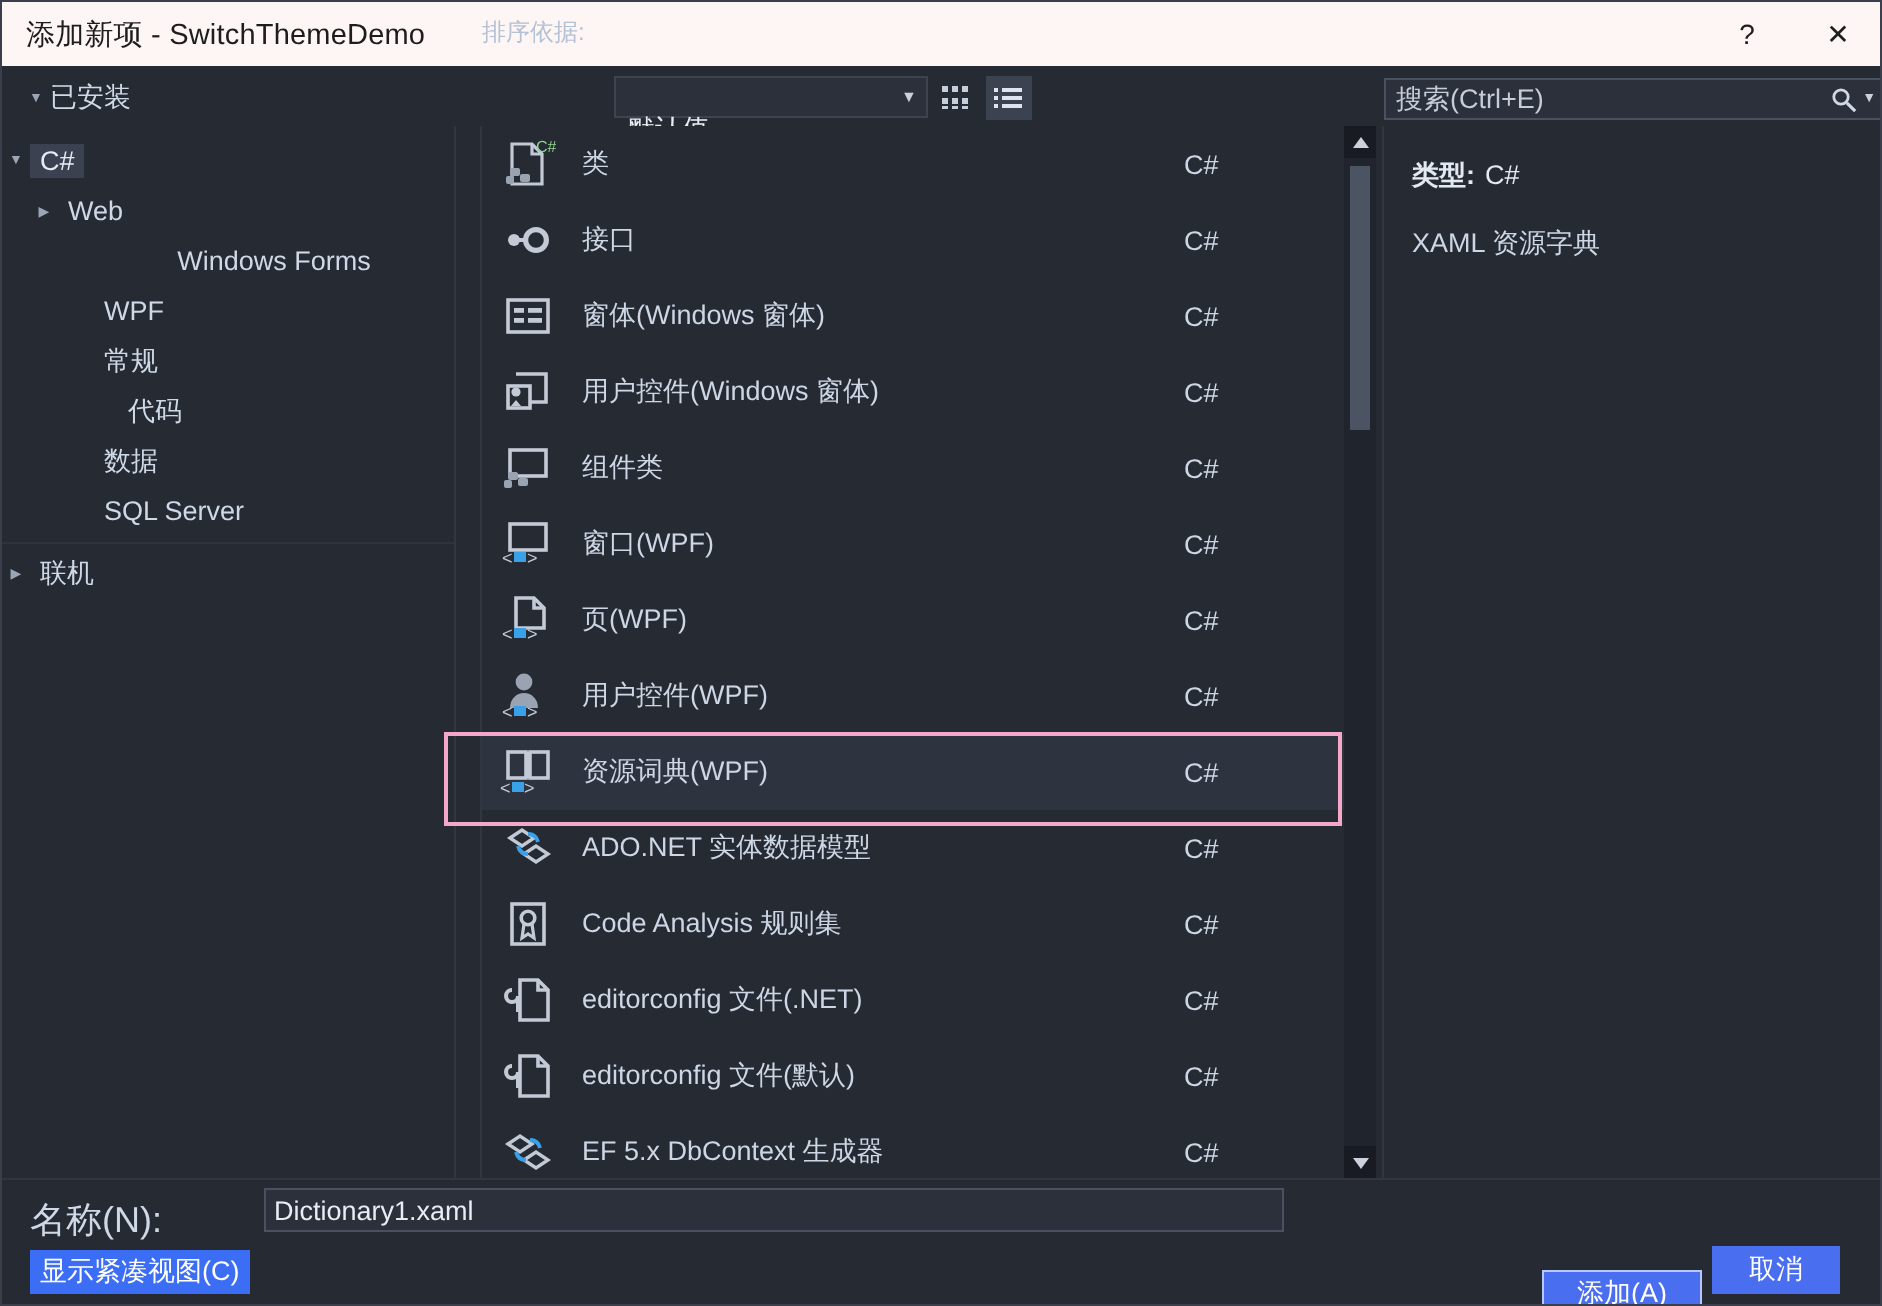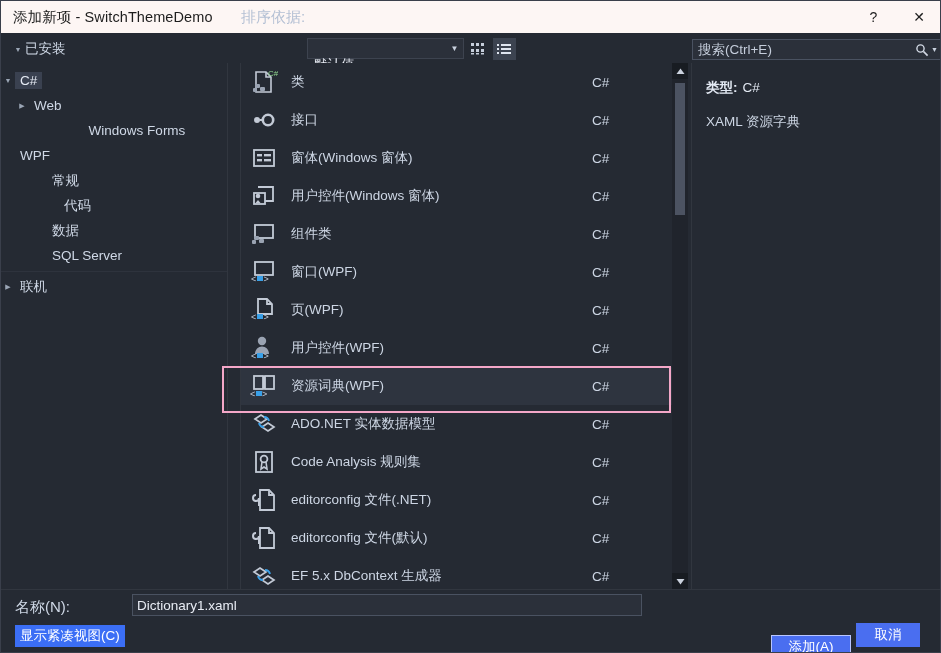--- a/index.html
+++ b/index.html
@@ -45,21 +45,21 @@
     align-items: center;
     justify-content: center;
     font-size: 14px;
     color: #1d1d1d;
     cursor: default;
   }
   .tb-btn.close { width: 46px; }
   .sortby-label {
     position: absolute;
     left: 240px; top: 7px;
-    font-size: 15px;
+    font-size: 12px;
     color: #b4c0d4;
     white-space: nowrap;
   }
   .sort-select {
     position: absolute;
     left: 306px; top: 37px;
     width: 157px; height: 21px;
     background: #2b303a;
     border: 1px solid #3d434f;
     box-sizing: border-box;
@@ -281,21 +281,21 @@
   
   .bottom-sep {
     position: absolute;
     left: 0; top: 588px;
     width: 941px; height: 1px;
     background: #31363f;
   }
   .name-label {
     position: absolute;
     left: 14px; top: 597px;
-    font-size: 15px;
+    font-size: 18px;
     color: #cfd8e6;
     white-space: nowrap;
   }
   .name-input {
     position: absolute;
     left: 131px; top: 593px;
     width: 510px; height: 22px;
     background: #2b303a;
     border: 1px solid #4a5261;
     box-sizing: border-box;
@@ -413,21 +413,21 @@
           <span class="tree-label-sel">C#</span>
         </div>
         <div class="tree-node" style="padding-left: 14px;">
           <span class="tree-expander">▶</span>
           <span class="tree-label">Web</span>
         </div>
         <div class="tree-node" style="padding-left: 32px; justify-content: center;">
           <span class="tree-expander"></span>
           <span class="tree-label">Windows Forms</span>
         </div>
-        <div class="tree-node" style="">
+        <div class="tree-node" style="padding-left: 32px;">
           <span class="tree-expander"></span>
           <span class="tree-label">WPF</span>
         </div>
         <div class="tree-node" style="padding-left: 32px;">
           <span class="tree-expander"></span>
           <span class="tree-label">常规</span>
         </div>
         <div class="tree-node" style="padding-left: 44px;">
           <span class="tree-expander"></span>
           <span class="tree-label">代码</span>

